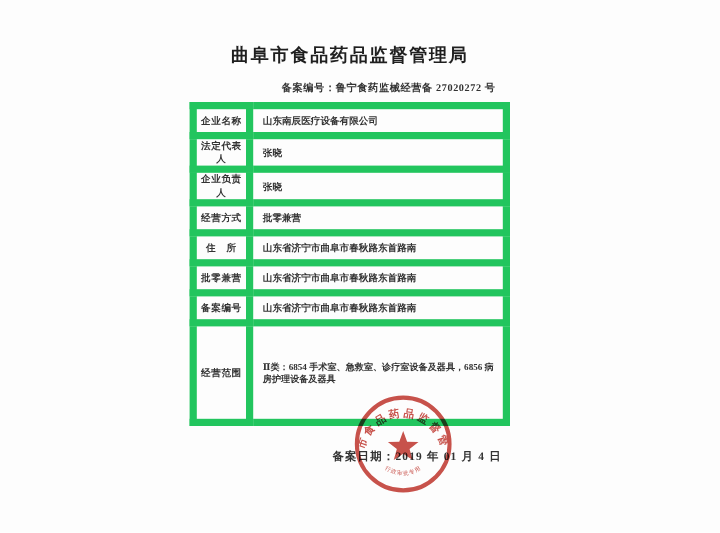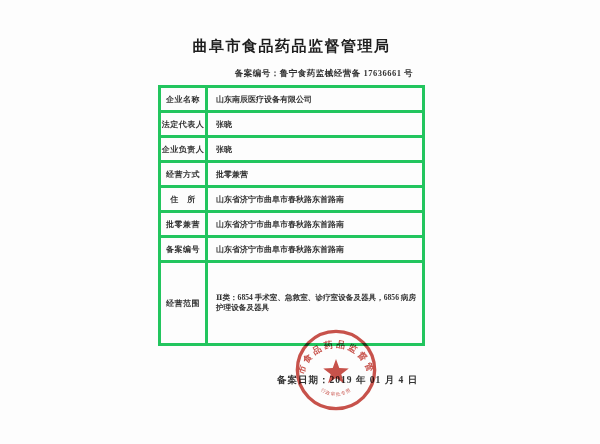--- a/index.html
+++ b/index.html
@@ -18,21 +18,21 @@
     position:absolute; left:158px; top:68px; width:267px;
     text-align:right; padding-right:12px;
     font-size:8.5px; font-weight:bold; color:#333;
     letter-spacing:0.5px;
   }
   table.info {
     position:absolute; left:158px; top:85px; width:267px;
     border-collapse:collapse; table-layout:fixed;
   }
   table.info td {
-    border:3px solid #22c55e;
+    border:6px solid #22c55e;
     font-size:8px; font-weight:600; color:#333;
     vertical-align:middle;
   }
   table.info td.lbl {
     width:47px; text-align:center; letter-spacing:0.5px;
   }
   table.info td.val { padding-left:8px; }
   table.info tr { height:25px; }
   table.info tr.tall { height:83px; }
   table.info tr.tall td.val { font-size:7.6px; padding-right:2px; letter-spacing:0; }
@@ -49,21 +49,21 @@
     mix-blend-mode:multiply; opacity:0.88;
   }
 </style>
 </head>
 <body>
 
 <div class="page">
 
   <div class="doc-title">曲阜市食品药品监督管理局</div>
 
-  <div class="filing-no">备案编号：鲁宁食药监械经营备 17636661 号</div>
+  <div class="filing-no">备案编号：鲁宁食药监械经营备 27020272 号</div>
 
   <table class="info">
     <tbody>
       <tr>
         <td class="lbl">企业名称</td>
         <td class="val">山东南辰医疗设备有限公司</td>
       </tr>
       <tr>
         <td class="lbl">法定代表人</td>
         <td class="val">张晓</td>

